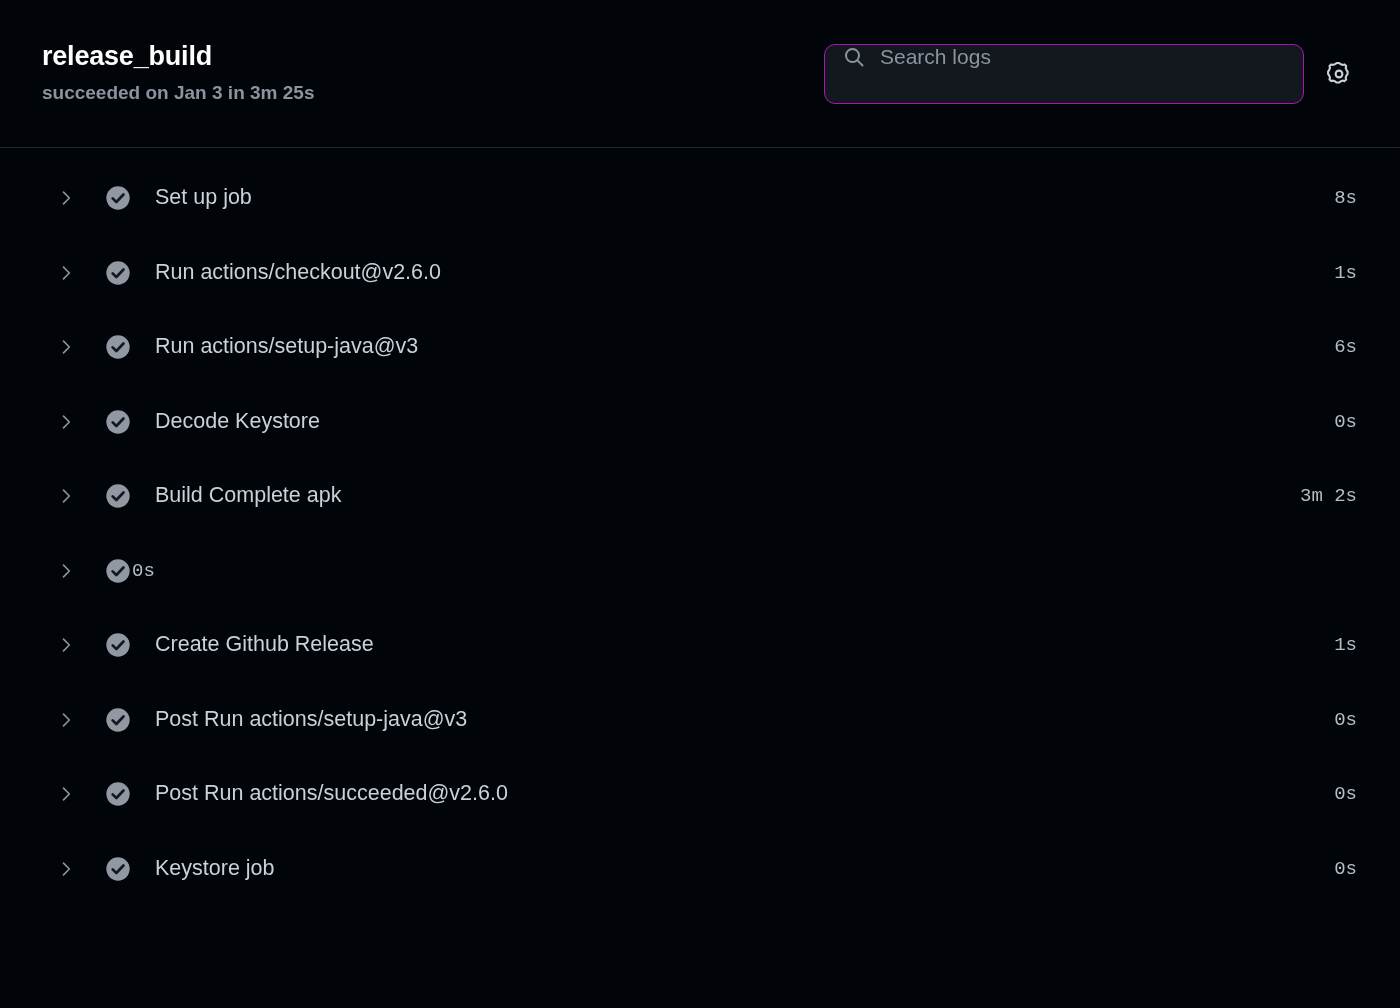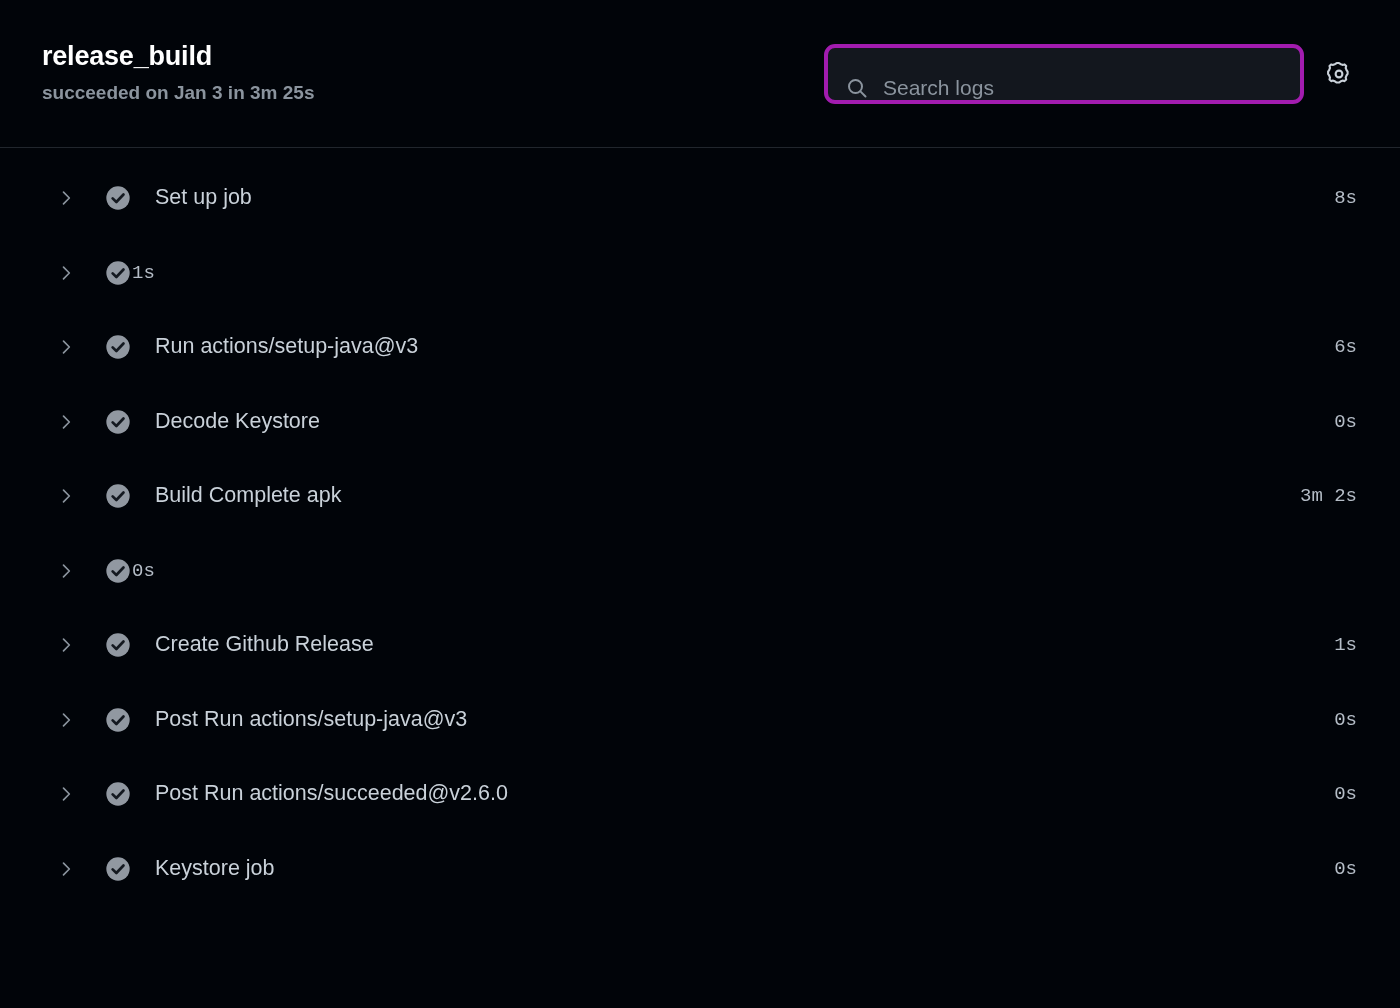--- a/index.html
+++ b/index.html
@@ -64,24 +64,24 @@
     align-items: center;
     gap: 14px;
     flex: 0 0 auto;
   }
 
   .search-box {
     width: 480px;
     height: 60px;
     box-sizing: border-box;
     background: #13171e;
-    border: 4px solid #a21caf;
+    border: 1px solid #a21caf;
     border-radius: 11px;
     display: flex;
-    align-items: flex-end;
+    align-items: flex-start;
     padding: 0 16px 0 17px;
     gap: 14px;
   }
 
   .search-icon {
     flex: 0 0 auto;
     display: block;
     line-height: 0;
   }
 
@@ -228,20 +228,21 @@
         <svg width="20" height="20" viewBox="0 0 24 24" fill="none" stroke="#8b949e" stroke-width="2" stroke-linecap="round" stroke-linejoin="round">
           <polyline points="9,5 16,12 9,19"></polyline>
         </svg>
       </span>
       <span class="status-icon">
         <svg width="28" height="28" viewBox="0 0 24 24">
           <circle cx="12" cy="12" r="10" fill="#9198a1"></circle>
           <polyline points="7.4,12.3 10.6,15.4 16.7,9.0" fill="none" stroke="#141920" stroke-width="2.3" stroke-linecap="round" stroke-linejoin="round"></polyline>
         </svg>
       </span>
+      <span class="step-label">Run actions/checkout@v2.6.0</span>
       <span class="step-duration">1s</span>
     </div>
 
     <div class="step-row">
       <span class="chevron">
         <svg width="20" height="20" viewBox="0 0 24 24" fill="none" stroke="#8b949e" stroke-width="2" stroke-linecap="round" stroke-linejoin="round">
           <polyline points="9,5 16,12 9,19"></polyline>
         </svg>
       </span>
       <span class="status-icon">

